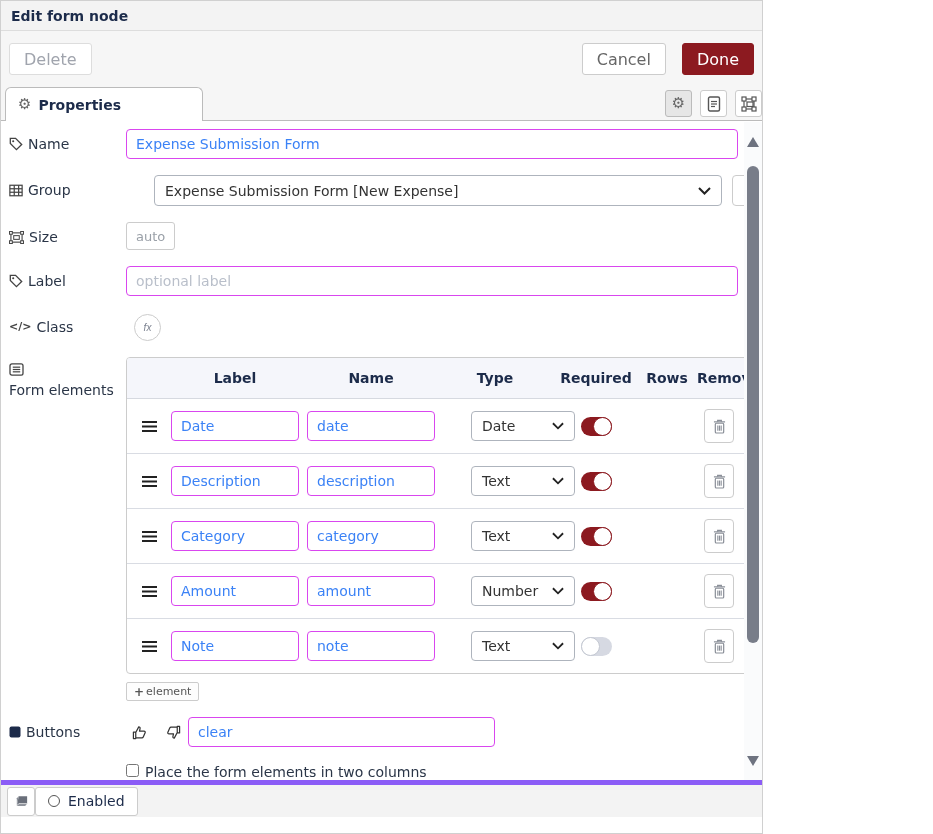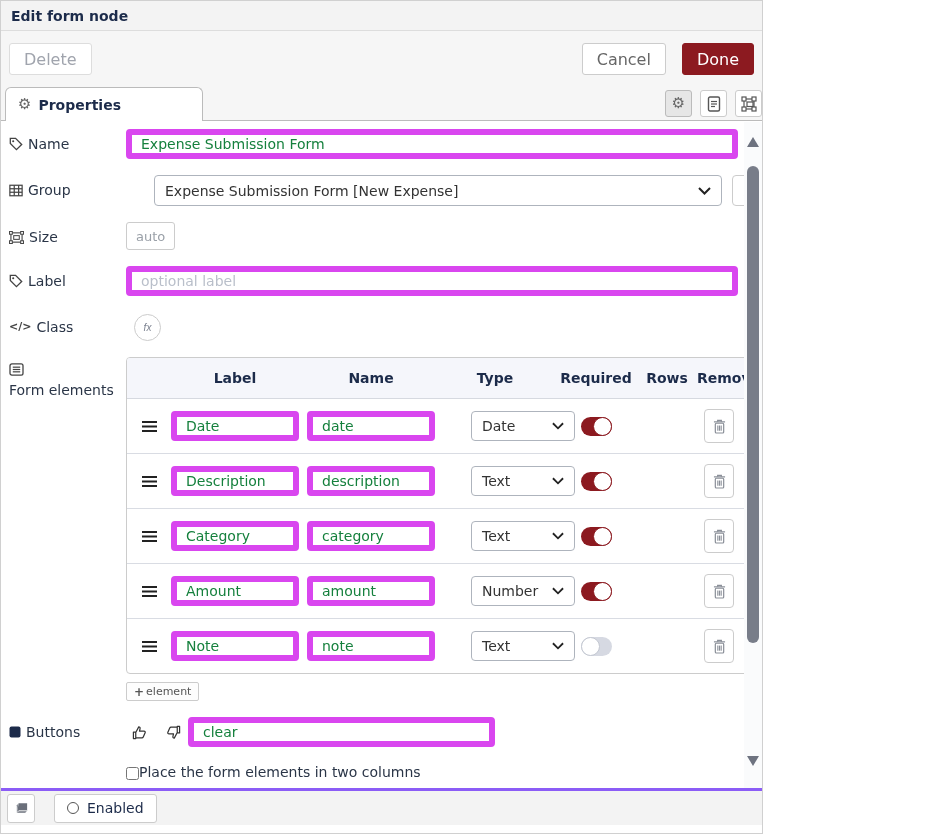--- a/index.html
+++ b/index.html
@@ -37,22 +37,22 @@
   .tb-btn svg { display:block; }
 
   
   .content { position:absolute; top:121px; left:0; width:915px; height:671px; background:#fff;
              padding:7px 0 0 8px; }
   .frow { display:flex; align-items:flex-start; margin-bottom:16px; }
   .flabel { width:117px; padding-top:6px; font-size:14px; color:#2a3547; display:flex;
             align-items:center; gap:5px; flex-wrap:wrap; line-height:1.35; }
   .flabel svg, .flabel .txt-ic { flex:0 0 auto; }
   .txt-ic { font-size:11px; color:#444; font-weight:bold; }
-  .tin, .bin { height:30px; border:6px solid #d946ef; border-radius:4px; font-size:14px;
-               color:#15803d; padding:0 9px; font-family:inherit; background:#fff; }
+  .tin, .bin { height:30px; border:1px solid #d946ef; border-radius:4px; font-size:14px;
+               color:#3b82f6; padding:0 9px; font-family:inherit; background:#fff; }
   .tin::placeholder, .bin::placeholder { color:#b9bfca; }
   .wide { width:612px; }
   .sel { height:31px; border:1px solid #aeb4bd; border-radius:4px; background:#fff;
          display:flex; align-items:center; padding:0 10px; cursor:pointer; font-size:14px; color:#333;margin-left:28px; }
   .sel .sel-txt { flex:1; }
   .group-sel { width:568px; }
   .edit-btn { width:34px; height:31px; margin-left:10px; border:1px solid #ccc; border-radius:4px;
               background:#fff; display:flex; align-items:center; justify-content:center; cursor:pointer; }
   .auto-btn { height:28px; padding:0 9px; border:1px solid #ccc; border-radius:3px; background:#fff;
               color:#9aa0a8; font-size:13px; font-family:inherit; cursor:pointer; }
@@ -96,34 +96,34 @@
              background:#fdfdfd; font-size:11px; color:#555; cursor:pointer; font-family:inherit;
              display:inline-flex; align-items:center; gap:2px; }
   .add-btn .plus { font-weight:bold; font-size:12px; }
 
   
   .btns-ctrl { display:flex; align-items:center; }
   .btns-ctrl svg { margin-right:7px; }
   .btn-input { width:307px; }
   .btns-ctrl .down-ic { margin-left:12px; }
 
-  .chk-row { margin-left:117px; margin-top:17px; display:flex; align-items:flex-end; }
+  .chk-row { margin-left:117px; margin-top:17px; display:flex; align-items:flex-start; gap:6px; }
   .chk-row input { width:13px; height:13px; cursor:pointer; }
   .chk-row label { font-size:14px; color:#2a3547; }
 
   
   .main-scroll { position:absolute; top:121px; right:0; width:18px; height:671px; background:#fafbfc; }
   .main-scroll .sb-up { top:15px; left:3px; border-bottom:10px solid #6e7380; }
   .main-scroll .sb-down { top:634px; left:3px; border-top:10px solid #6e7380; }
   .main-scroll .sb-thumb { position:absolute; left:3px; top:44px; width:12px; height:477px;
                            background:#787d89; border-radius:6px; }
 
   
-  .footer { position:absolute; left:0; bottom:8px; width:933px; height:37px; background:#f3f3f3;
-            border-top:3px solid #8b5cf6; display:flex; align-items:center; padding:0 6px; gap:19px; }
+  .footer { position:absolute; left:0; bottom:16px; width:933px; height:37px; background:#f3f3f3;
+            border-top:5px solid #8b5cf6; display:flex; align-items:center; padding:0 6px; gap:0; }
   .ft-btn { height:29px; border:1px solid #ccc; border-radius:3px; background:#fff; cursor:pointer;
             display:flex; align-items:center; justify-content:center; font-family:inherit; }
   .help-btn { width:28px; }
   .enabled-btn { padding:0 12px; gap:8px; font-size:14px; color:#1c2b4a; }
   .circ { width:12px; height:12px; border:1.5px solid #555; border-radius:50%; display:inline-block; }
 </style>
 </head>
 <body>
 
 <div class="app">

